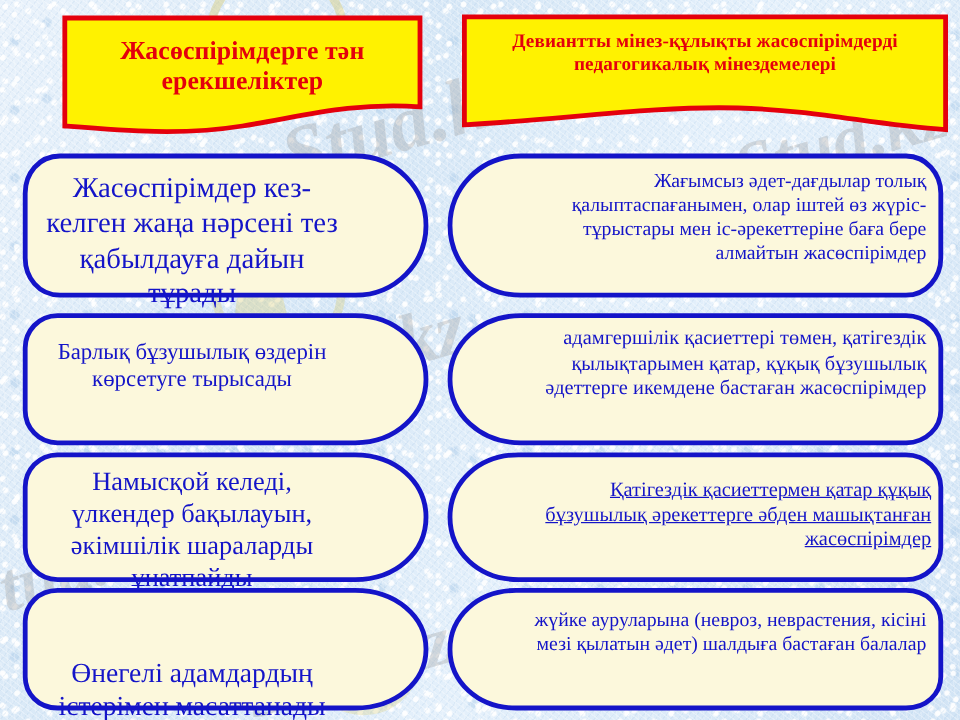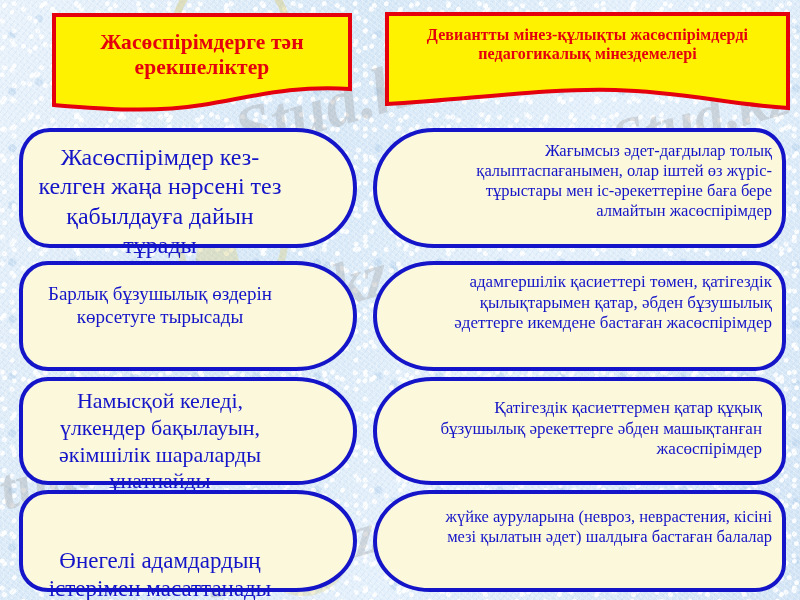--- a/index.html
+++ b/index.html
@@ -148,36 +148,36 @@
   <div class="cap left" style="width:340px;height:112px;">
     <svg viewBox="0 0 340 112" width="340" height="112">
       <path d="M30,3 L278,3 C312,3 337,27 337,56 C337,85 312,109 278,109 L30,109 C14,109 3,96 3,82 L3,30 C3,16 14,3 30,3 Z" fill="#FCF8DC" stroke="#1414C8" stroke-width="4"></path>
     </svg>
     <div class="ctext" style="left:16px;top:22px;width:252px;font-size:19px;">Барлық бұзушылық өздерін көрсетуге тырысады</div>
   </div>
   <div class="cap right" style="width:415px;height:112px;">
     <svg viewBox="0 0 415 112" width="415" height="112">
       <path d="M62,3 L383,3 C400,3 412,16 412,30 L412,82 C412,96 400,109 383,109 L62,109 C28,109 3,85 3,56 C3,27 28,3 62,3 Z" fill="#FCF8DC" stroke="#1414C8" stroke-width="4"></path>
     </svg>
-    <div class="ctext" style="left:56px;top:12px;width:344px;font-size:17px;">адамгершілік қасиеттері төмен, қатігездік қылықтарымен қатар, әбден бұзушылық әдеттерге икемдене бастаған жасөспірімдер</div>
+    <div class="ctext" style="left:56px;top:12px;width:344px;font-size:17px;">адамгершілік қасиеттері төмен, қатігездік қылықтарымен қатар, құқық бұзушылық әдеттерге икемдене бастаған жасөспірімдер</div>
   </div>
 </div>
 
 <div class="row" style="top:376px;">
   <div class="cap left" style="width:340px;height:110px;">
     <svg viewBox="0 0 340 110" width="340" height="110">
       <path d="M30,3 L278,3 C312,3 337,26 337,55 C337,84 312,107 278,107 L30,107 C14,107 3,94 3,80 L3,30 C3,16 14,3 30,3 Z" fill="#FCF8DC" stroke="#1414C8" stroke-width="4"></path>
     </svg>
     <div class="ctext" style="left:14px;top:12px;width:256px;font-size:22px;">Намысқой  келеді, үлкендер бақылауын, әкімшілік шараларды ұнатпайды</div>
   </div>
   <div class="cap right" style="width:415px;height:110px;">
     <svg viewBox="0 0 415 110" width="415" height="110">
       <path d="M60,3 L383,3 C400,3 412,16 412,30 L412,80 C412,94 400,107 383,107 L60,107 C27,107 3,84 3,55 C3,26 27,3 60,3 Z" fill="#FCF8DC" stroke="#1414C8" stroke-width="4"></path>
     </svg>
-    <div class="ctext" style="left:46px;top:22px;width:344px;font-size:17px;">Қатігездік қасиеттермен қатар құқық бұзушылық әрекеттерге әбден машықтанған жасөспірімдер</div>
+    <div class="ctext" style="left:60px;top:22px;width:344px;font-size:17px;text-decoration:underline;">Қатігездік қасиеттермен қатар құқық бұзушылық әрекеттерге әбден машықтанған жасөспірімдер</div>
   </div>
 </div>
 
 <div class="row" style="top:489px;">
   <div class="cap left" style="width:340px;height:104px;">
     <svg viewBox="0 0 340 104" width="340" height="104">
       <path d="M30,3 L278,3 C312,3 337,25 337,52 C337,79 312,101 278,101 L30,101 C14,101 3,89 3,75 L3,29 C3,15 14,3 30,3 Z" fill="#FCF8DC" stroke="#1414C8" stroke-width="4"></path>
     </svg>
     <div class="ctext" style="left:16px;top:13px;width:252px;font-size:23px;margin-top:45px;">Өнегелі адамдардың істерімен масаттанады</div>
   </div>

